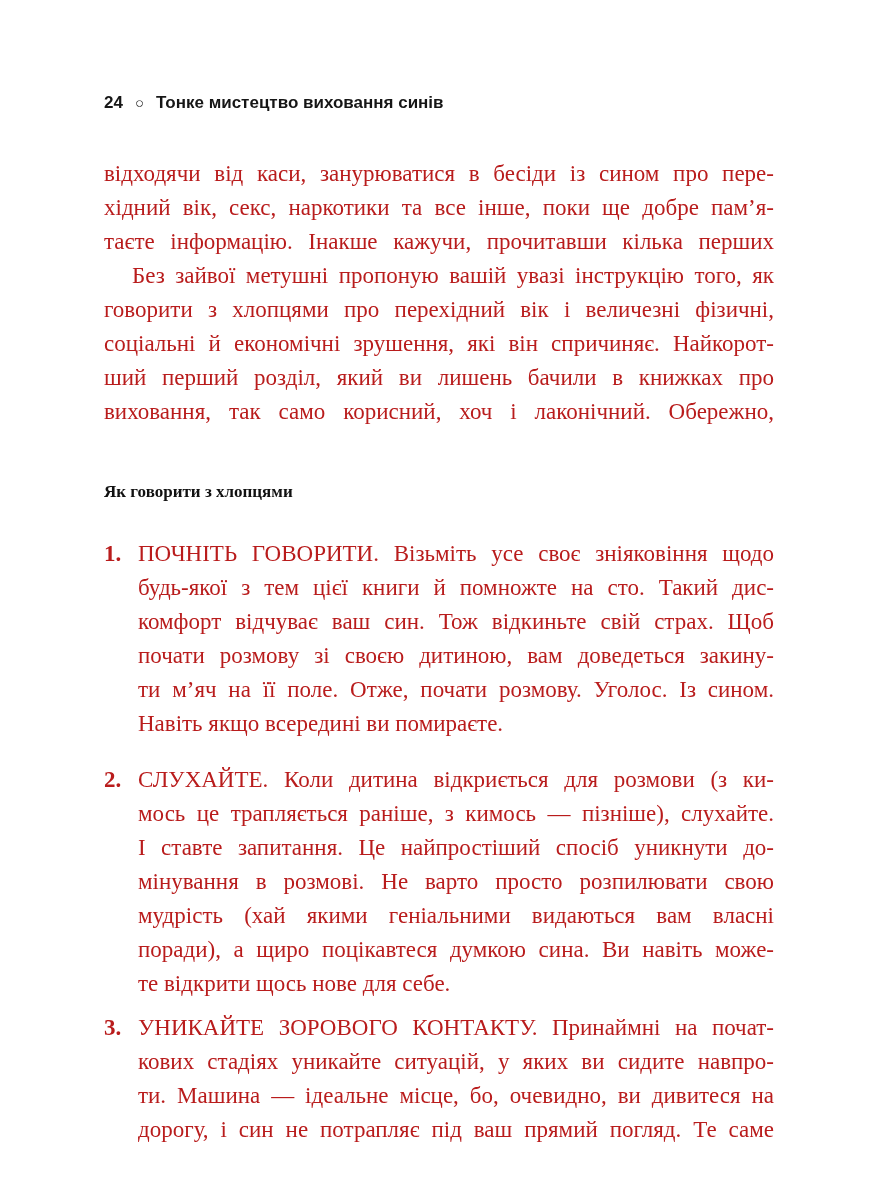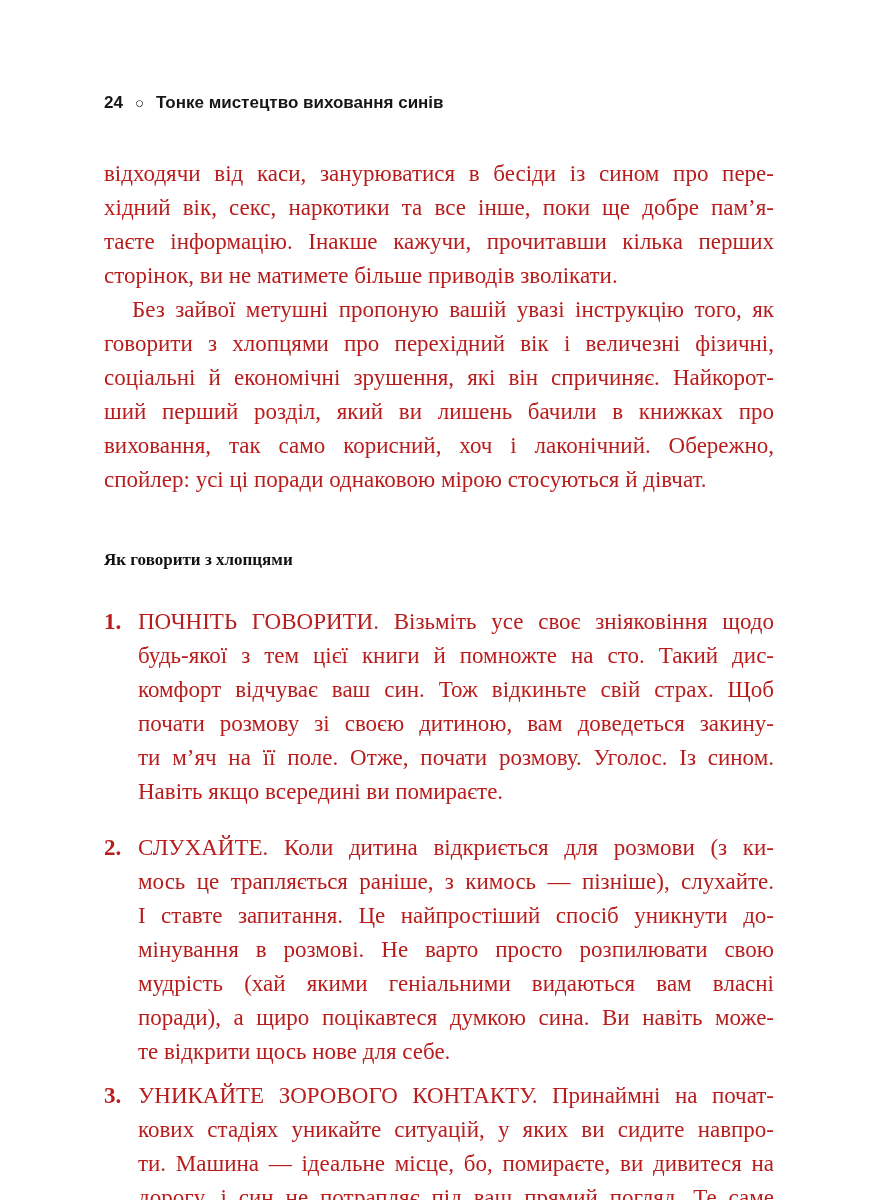--- a/index.html
+++ b/index.html
@@ -86,29 +86,27 @@
     <span class="page-num">24</span>
     <span class="circle">○</span>
     <span class="book-title">Тонке мистецтво виховання синів</span>
   </div>
 
   <div class="bodytext paragraphs">
       <div class="paragraph">
         <div class="line">відходячи від каси, занурюватися в бесіди із сином про пере-</div>
         <div class="line">хідний вік, секс, наркотики та все інше, поки ще добре пам’я-</div>
         <div class="line">таєте інформацію. Інакше кажучи, прочитавши кілька перших</div>
-        <div class="line last">сторінок, ви не матимете більше приводів зволікати.</div>
       </div>
       <div class="paragraph">
         <div class="line first-indent">Без зайвої метушні пропоную вашій увазі інструкцію того, як</div>
         <div class="line">говорити з хлопцями про перехідний вік і величезні фізичні,</div>
         <div class="line">соціальні й економічні зрушення, які він спричиняє. Найкорот-</div>
         <div class="line">ший перший розділ, який ви лишень бачили в книжках про</div>
         <div class="line">виховання, так само корисний, хоч і лаконічний. Обережно,</div>
-        <div class="line last">спойлер: усі ці поради однаковою мірою стосуються й дівчат.</div>
       </div>
     </div>
 
   <h2 class="section-heading">Як говорити з хлопцями</h2>
 
   <div class="bodytext numbered-list">
       <div class="list-item">
         <div class="list-number">1.</div>
         <div class="list-content">
           <div class="line"><b>ПОЧНІТЬ ГОВОРИТИ.</b> Візьміть усе своє зніяковіння щодо</div>
@@ -129,19 +127,19 @@
           <div class="line">мудрість (хай якими геніальними видаються вам власні</div>
           <div class="line">поради), а щиро поцікавтеся думкою сина. Ви навіть може-</div>
           <div class="line last">те відкрити щось нове для себе.</div>
         </div>
       </div>
       <div class="list-item">
         <div class="list-number">3.</div>
         <div class="list-content">
           <div class="line"><b>УНИКАЙТЕ ЗОРОВОГО КОНТАКТУ.</b> Принаймні на почат-</div>
           <div class="line">кових стадіях уникайте ситуацій, у яких ви сидите навпро-</div>
-          <div class="line">ти. Машина — ідеальне місце, бо, помираєте, ви дивитеся на</div>
+          <div class="line">ти. Машина — ідеальне місце, бо, очевидно, ви дивитеся на</div>
           <div class="line">дорогу, і син не потрапляє під ваш прямий погляд. Те саме</div>
         </div>
       </div>
     </div>
 
 </div>
 
 </body></html>

